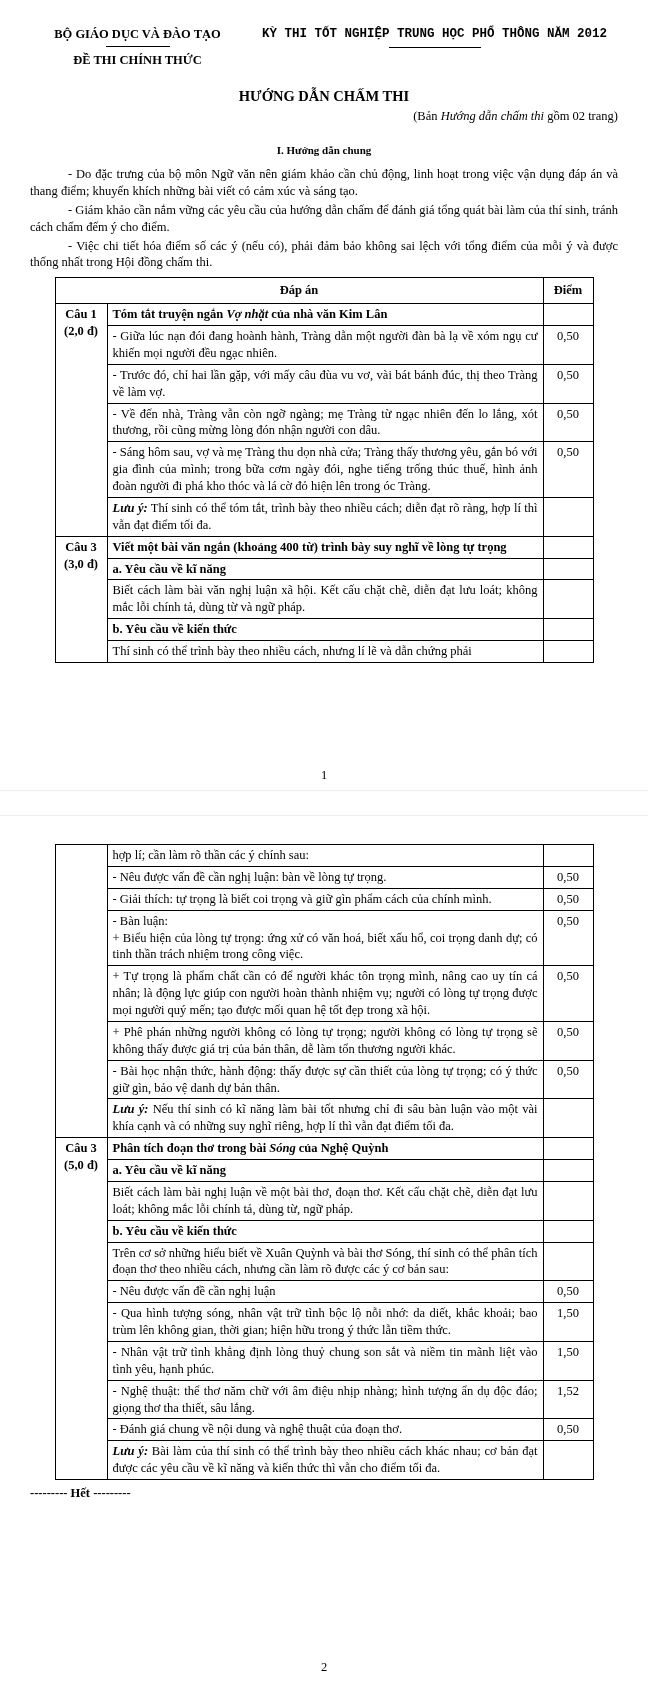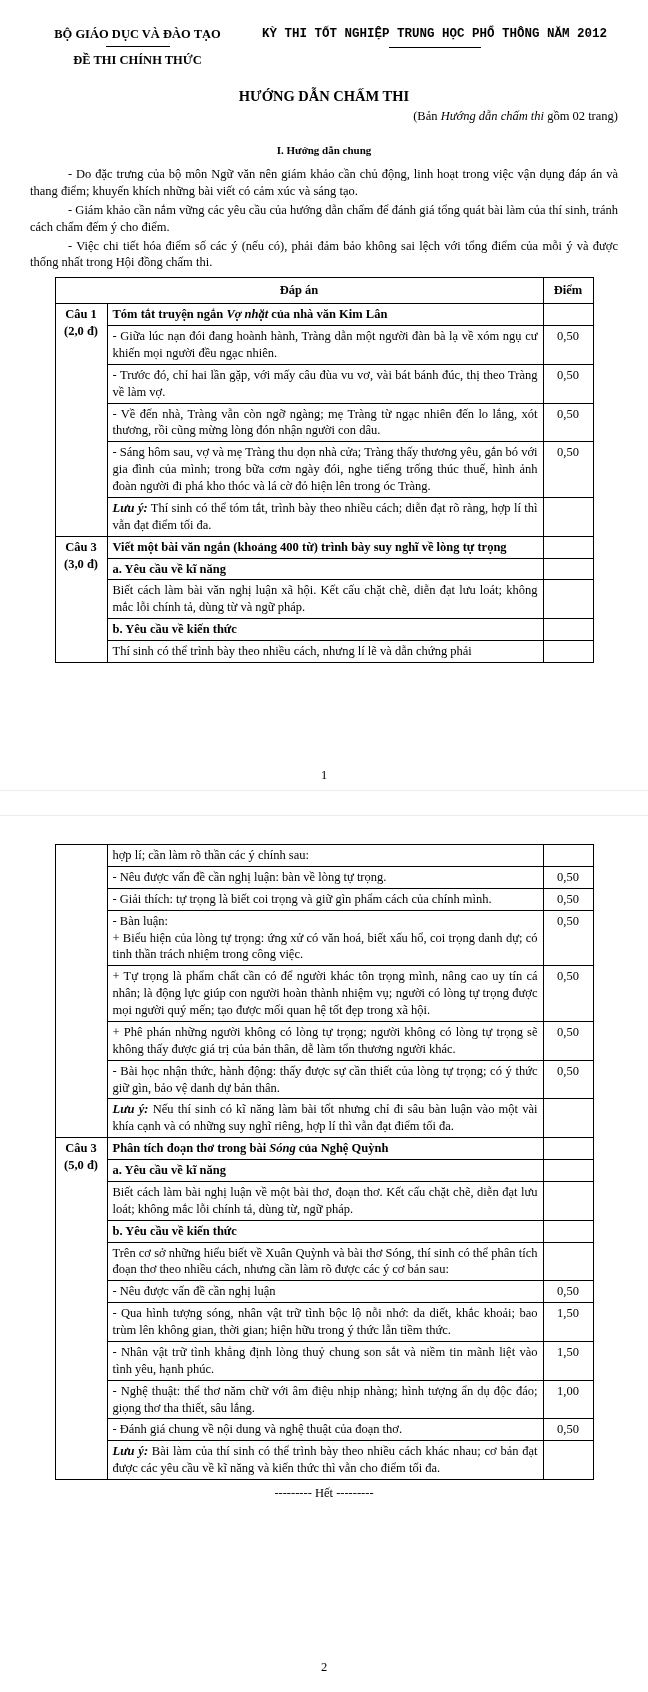--- a/index.html
+++ b/index.html
@@ -39,21 +39,21 @@
   .col-s { width: 50px; }
   table.answer th, table.answer td { border: 1px solid #000; padding: 2px 5px; vertical-align: top; }
   table.answer th { text-align: center; font-weight: bold; padding: 4px 2px; }
   .cell-q { text-align: center; font-weight: bold; padding: 2px 1px; }
   .cell-s { text-align: center; vertical-align: middle; padding: 2px 2px; }
   .para { text-align: justify; }
   .s-b { font-weight: bold; }
   .s-i { }
   .s-bi { font-weight: bold; font-style: italic; }
 
-  .het { text-align: center; font-weight: normal; margin-top: 5px; }
+  .het { text-align: left; font-weight: bold; margin-top: 5px; }
   .pageno { margin-top: auto; text-align: center; padding-top: 10px; }
 </style>
 </head>
 <body>
 
 <div class="doc">
 
   <section class="page page1">
     <header class="hdr">
       <div class="hdr-left">
@@ -278,21 +278,21 @@
           <tr>
             <td class="cell-a">
               <div class="para"><span>- Nhân vật trữ tình khẳng định lòng thuỷ chung son sắt và niềm tin mãnh liệt vào tình yêu, hạnh phúc.</span></div>
             </td>
             <td class="cell-s">1,50</td>
           </tr>
           <tr>
             <td class="cell-a">
               <div class="para"><span>- Nghệ thuật: thể thơ năm chữ với âm điệu nhịp nhàng; hình tượng ẩn dụ độc đáo; giọng thơ tha thiết, sâu lắng.</span></div>
             </td>
-            <td class="cell-s">1,00</td>
+            <td class="cell-s">1,52</td>
           </tr>
           <tr>
             <td class="cell-a">
               <div class="para"><span>- Đánh giá chung về nội dung và nghệ thuật của đoạn thơ.</span></div>
             </td>
             <td class="cell-s">0,50</td>
           </tr>
           <tr>
             <td class="cell-a">
               <div class="para"><span class="s-bi">Lưu ý:</span><span class="s-i"> Bài làm của thí sinh có thể trình bày theo nhiều cách khác nhau; cơ bản đạt được các yêu cầu về kĩ năng và kiến thức thì vẫn cho điểm tối đa.</span></div>

